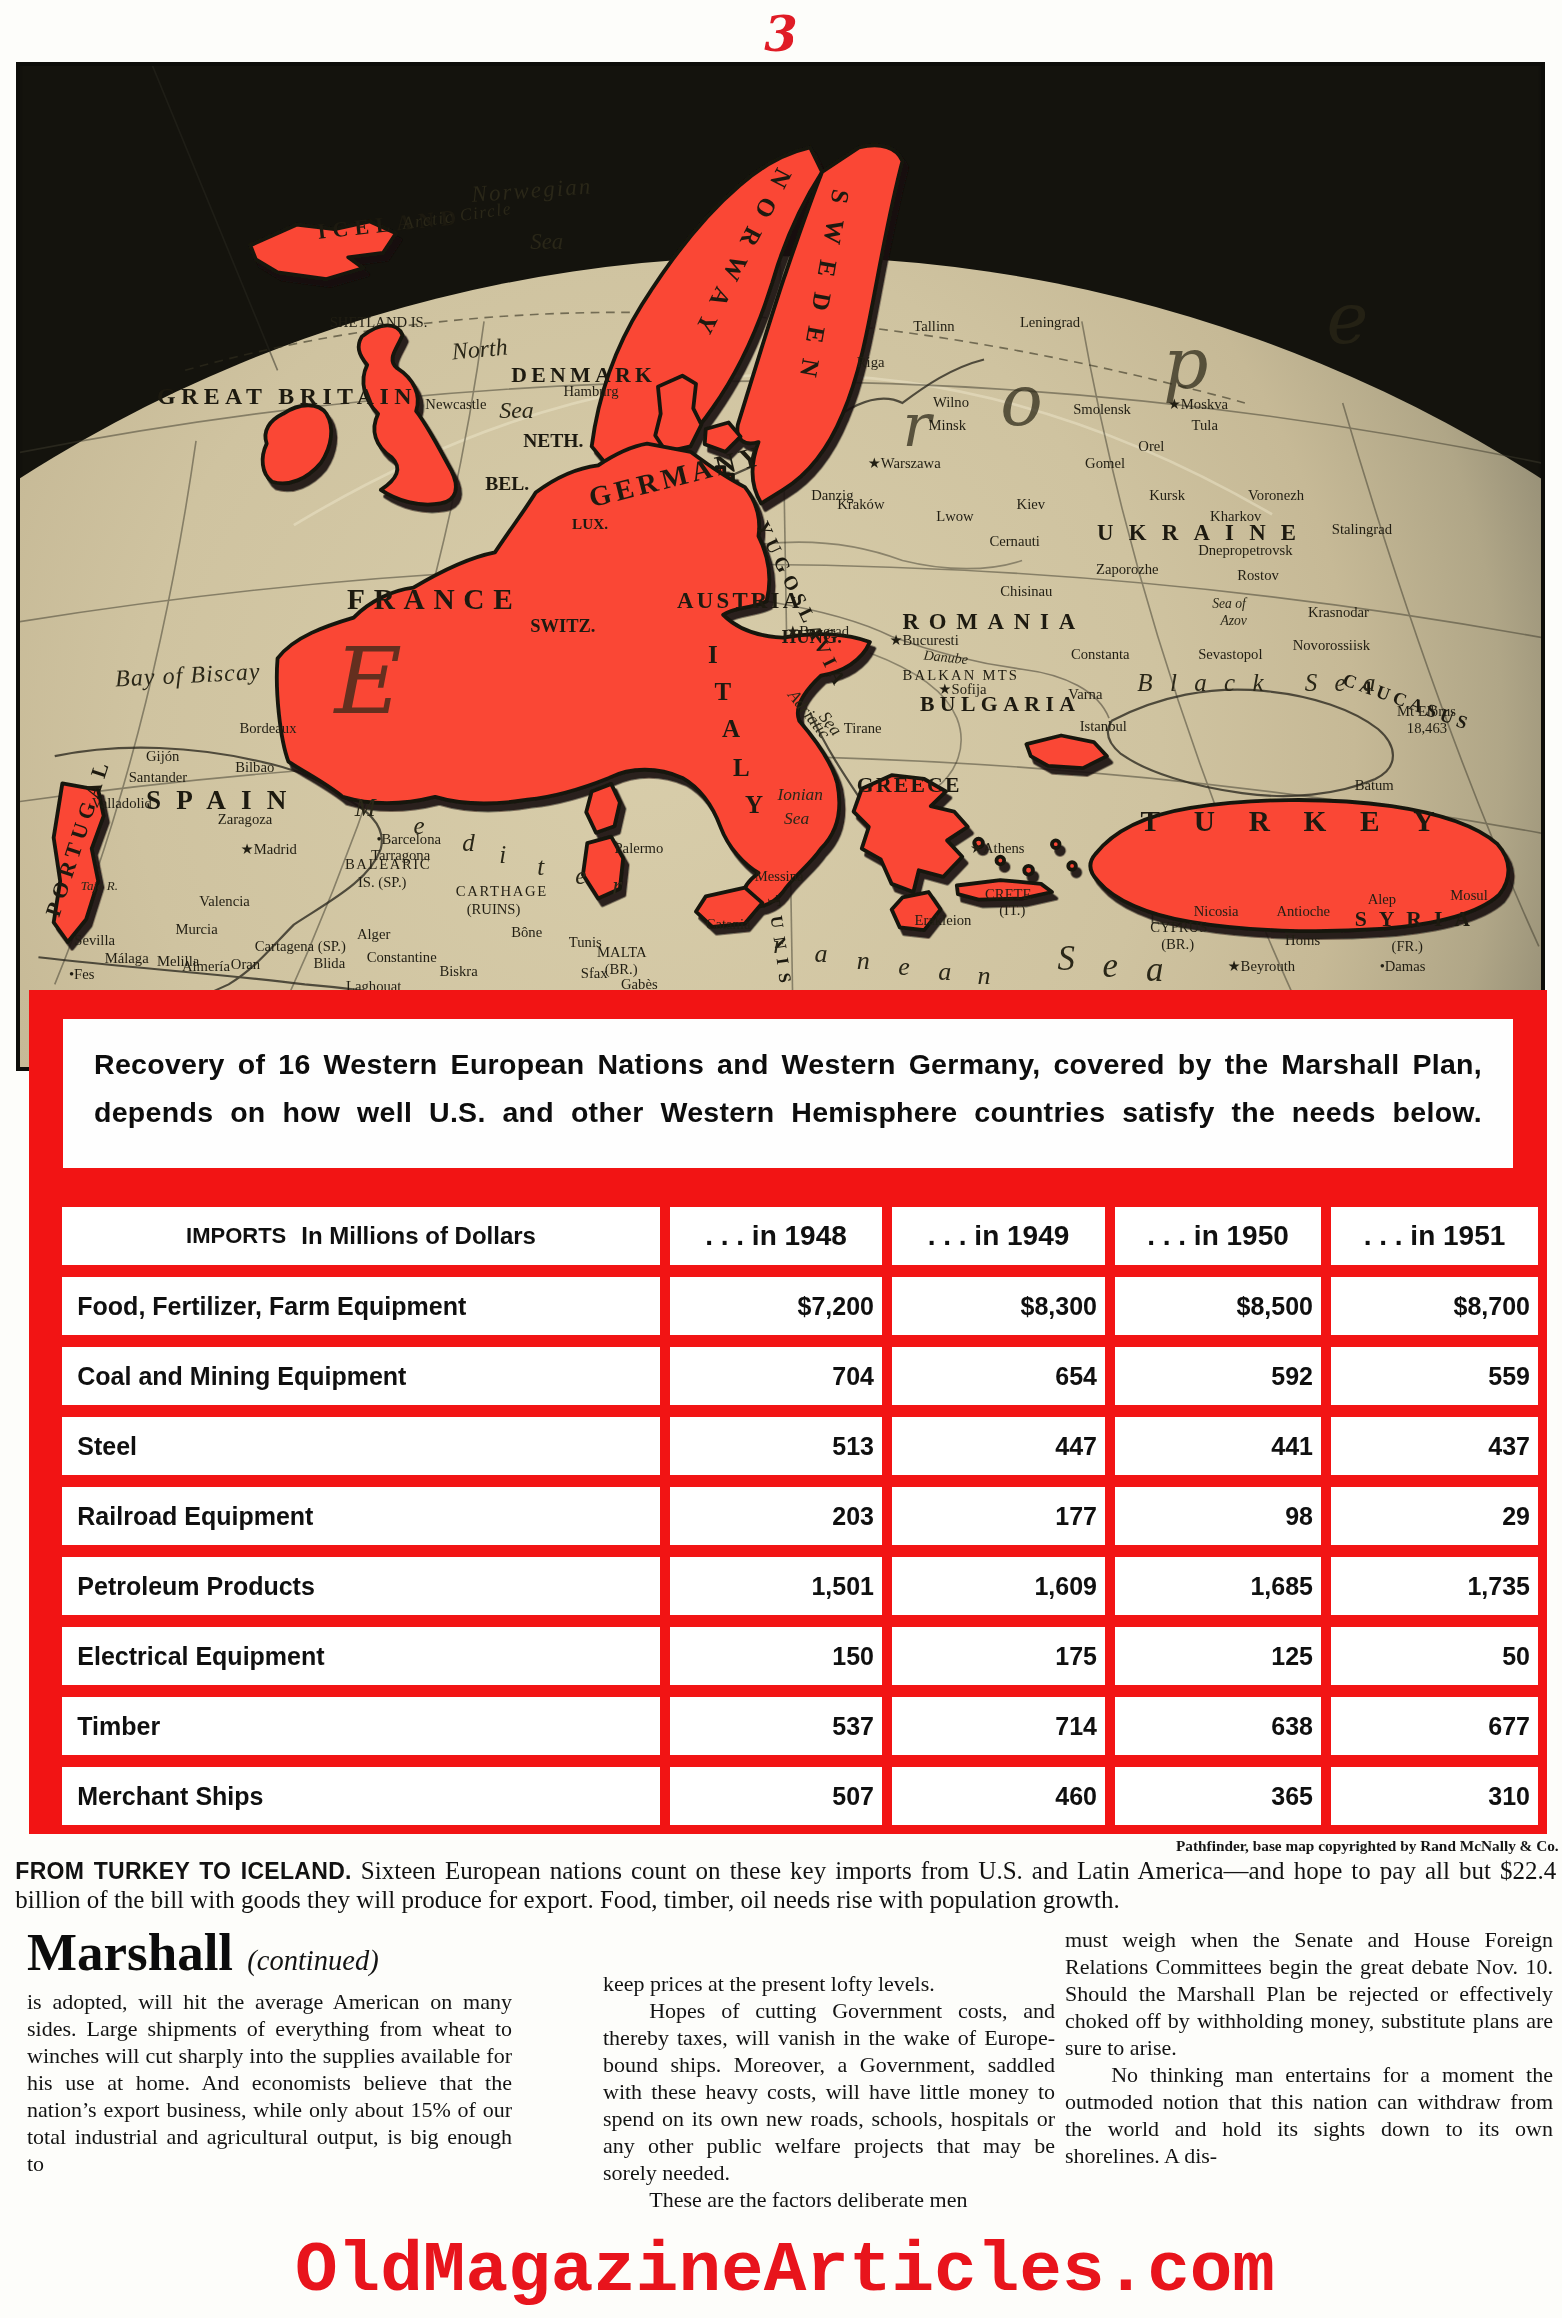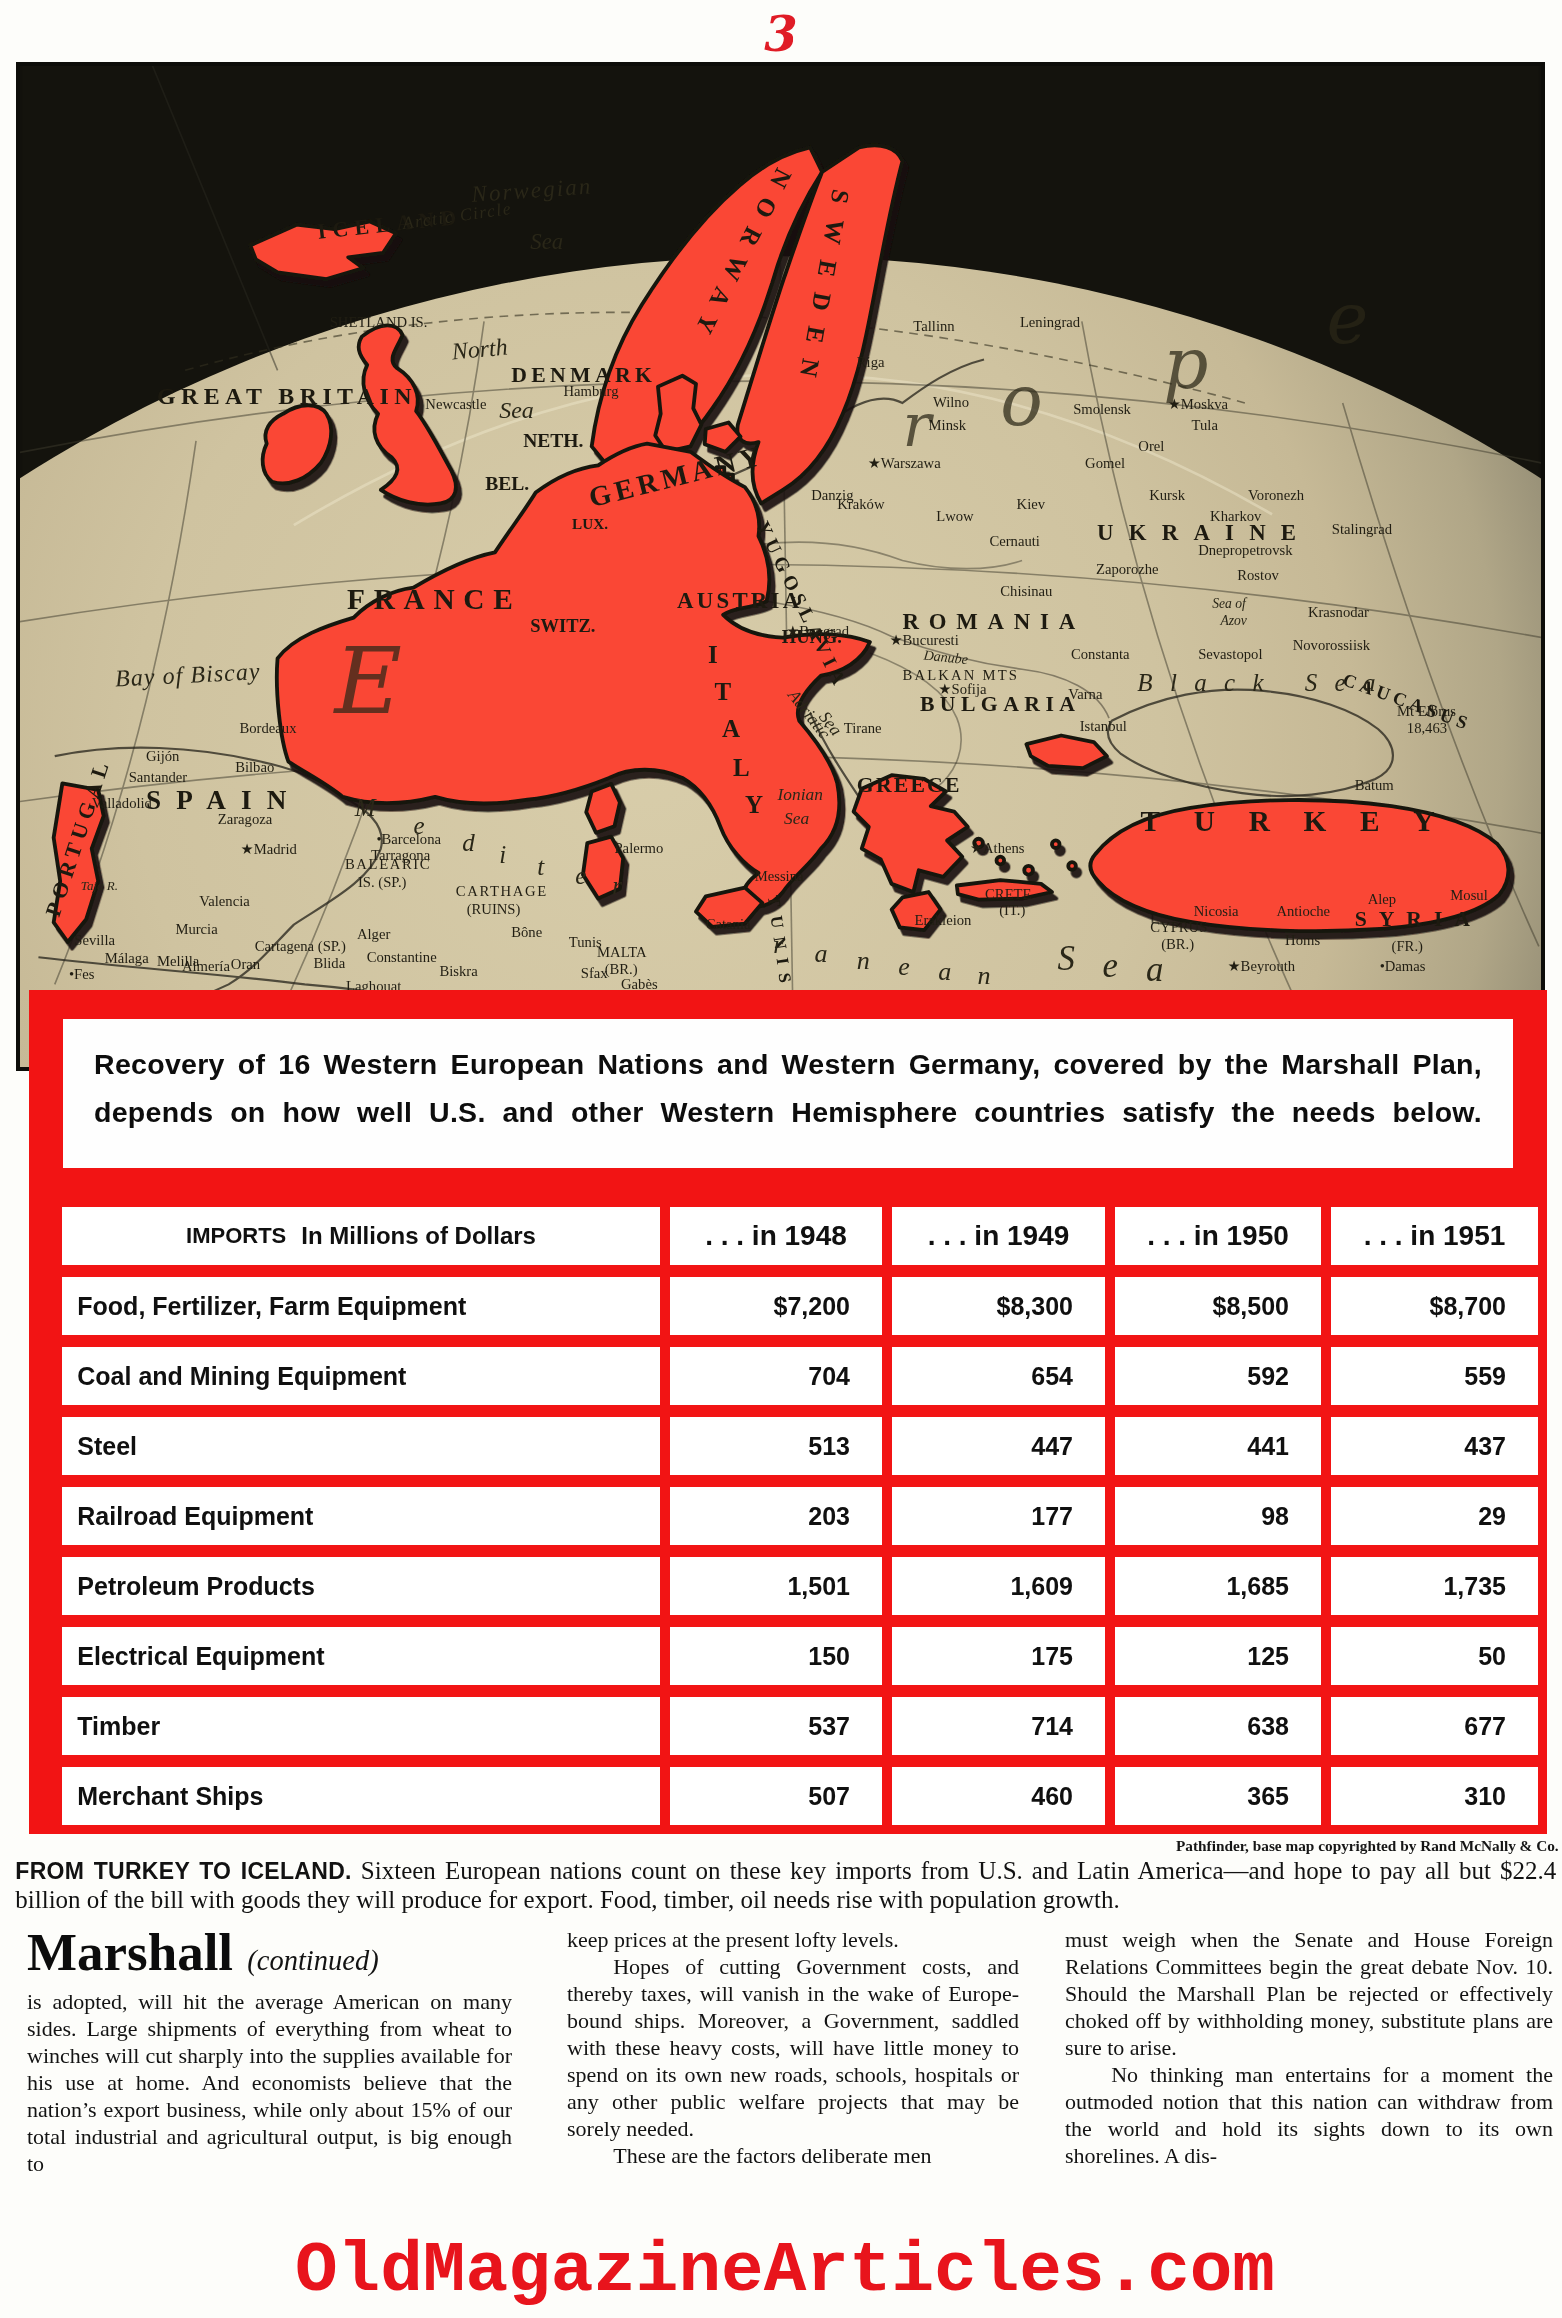--- a/index.html
+++ b/index.html
@@ -30,35 +30,35 @@
   #imports-table { position:absolute; left:33px; top:217px; width:1476px; display:grid;
                    grid-template-columns:598px 212px 213px 206px 207px;
                    column-gap:10px; row-gap:12px; grid-auto-rows:58px; }
   .tcell { background:#ffffff; display:flex; align-items:center; color:#101010;
            font:700 25px "Liberation Sans", sans-serif; }
   .tc-h { justify-content:center; }
   .tc-first .imp { font-size:22px; }
   .tc-first .impsub { font-size:24px; margin-left:15px; }
   .tc-year { font-size:28px; white-space:pre; }
   .tc-label { padding-left:15.3px; }
-  .tc-val { justify-content:flex-end; padding-right:32px; }
+  .tc-val { justify-content:flex-end; padding-right:8px; }
 
   
   .credit { position:absolute; right:3.3px; top:1837px; font:700 15.3px "Liberation Serif", serif; color:#161616; }
   .caption { position:absolute; left:15.3px; top:1857px; width:1541px;
              font:25px/28.5px "Liberation Serif", serif; color:#121212; text-align:justify; }
   .caption .lead { font:700 23px "Liberation Sans", sans-serif; letter-spacing:0.3px; }
 
   
   .article { position:absolute; left:27px; top:1926px; width:1529px; }
   .art-col { position:absolute; top:0; text-align:justify; font:22px/27px "Liberation Serif", serif; color:#131313; }
   .art-col p { margin:0; text-indent:2.1em; }
   .art-col p:first-child { text-indent:0; }
   #col1 { left:0; width:485px; }
-  #col2 { left:540px; width:452px; }
+  #col2 { left:576px; width:452px;margin-top:44px; }
   #col3 { left:1038px; width:488px; }
   .art-head { margin:0 0 8.8px 0; white-space:nowrap; }
   .art-title { font:700 53px/53px "Liberation Serif", serif; color:#0c0c0c; }
   .art-cont  { font:italic 400 28.5px "Liberation Serif", serif; margin-left:14.2px; }
 
   
   .footer { position:absolute; left:0; right:0; top:2234px; text-align:center;
             font:700 71px/1.05 "Liberation Mono", monospace; color:#e8141c;padding-left:8px; }
 </style>
 </head>

